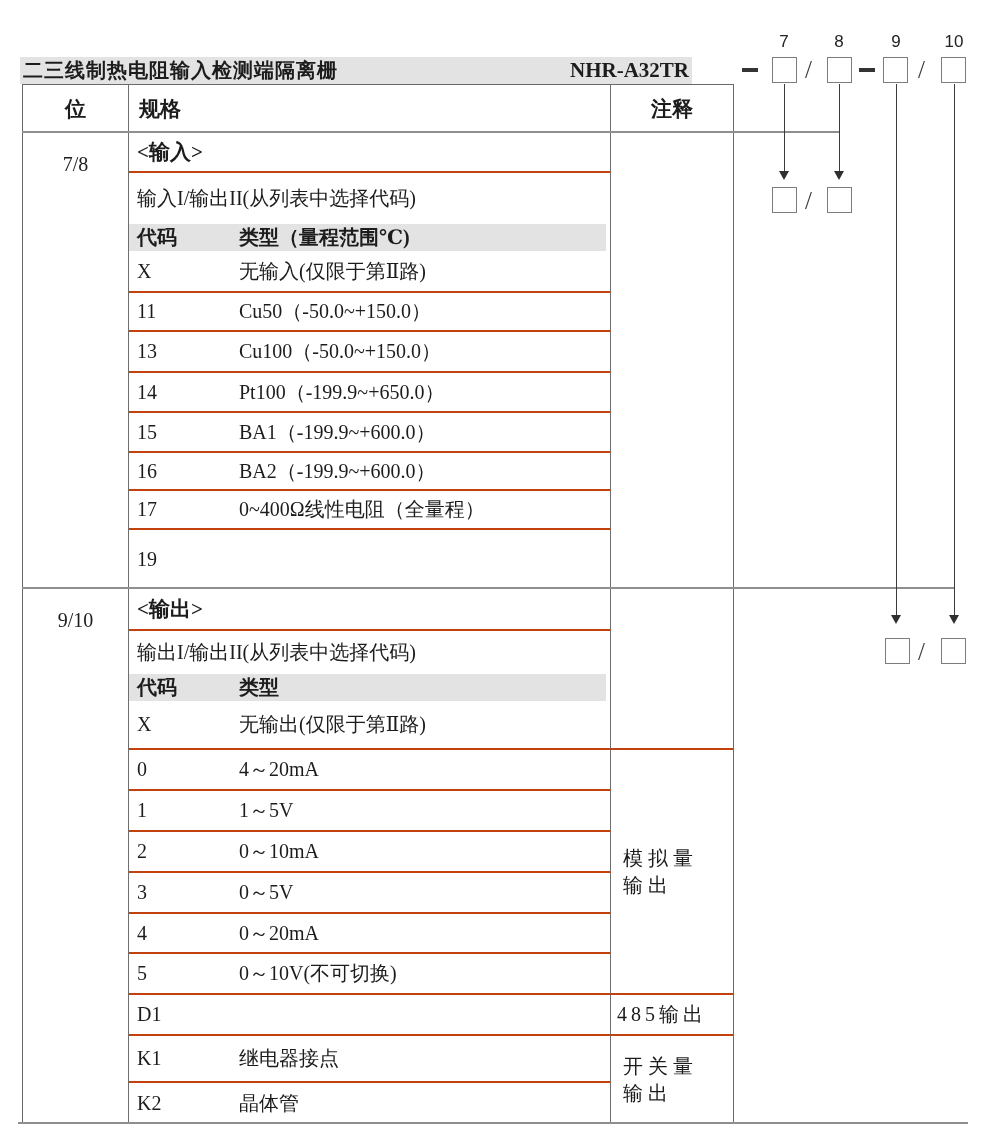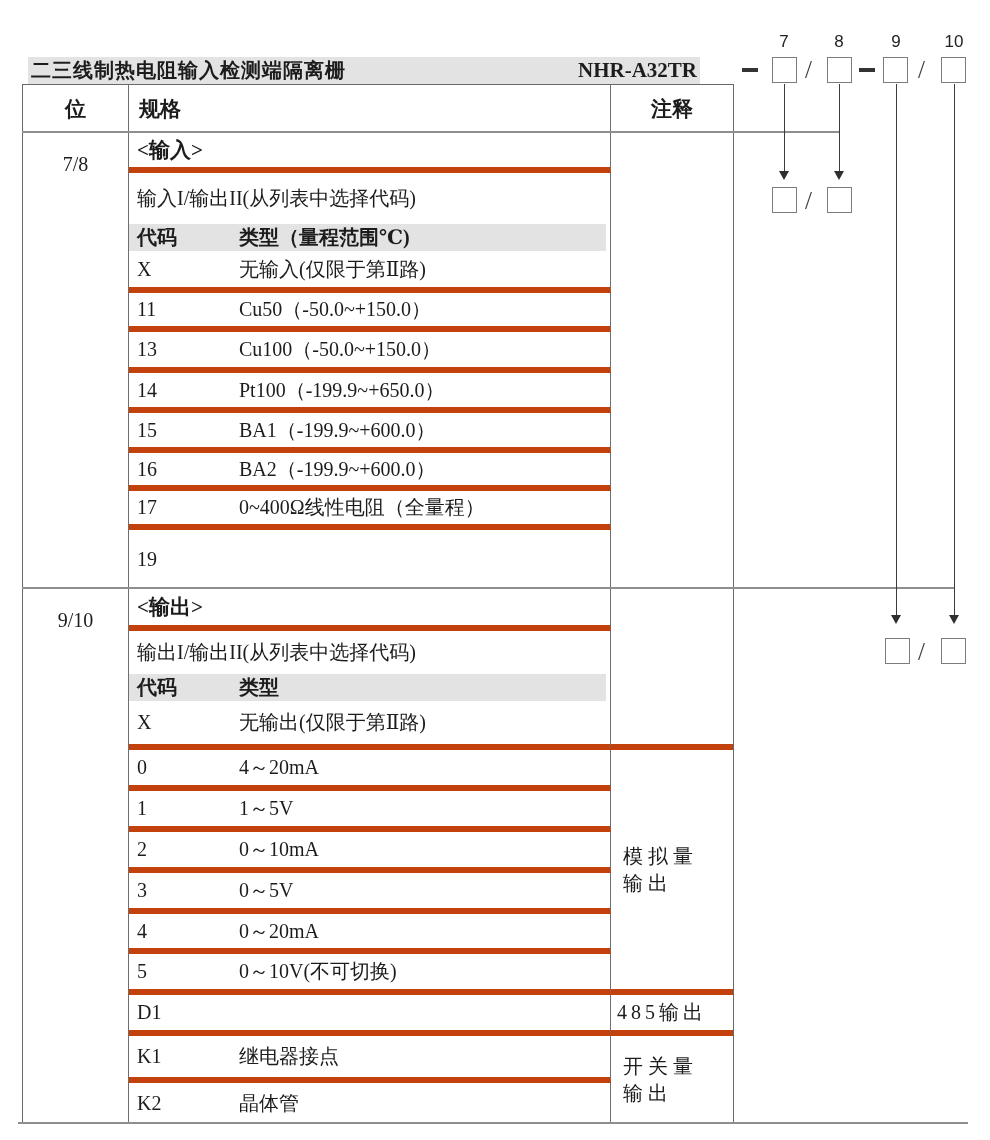--- a/index.html
+++ b/index.html
@@ -2,33 +2,33 @@
 <html><head>
 <meta charset="utf-8">
 <style>
   html,body{margin:0;padding:0;background:#ffffff;}
   #page{position:relative;width:990px;height:1140px;background:#ffffff;overflow:hidden;
         font-family:"Liberation Serif","DejaVu Serif",serif;color:#1c1c1c;}
 
   
   .titlebar{position:absolute;left:20px;top:57px;width:672px;height:27px;background:#e3e3e3;
             display:flex;align-items:center;justify-content:space-between;
-            padding:0 3px;box-sizing:border-box;margin-left:8px;}
+            padding:0 3px;box-sizing:border-box;}
   .title{font-weight:bold;font-size:20px;letter-spacing:1px;white-space:nowrap;}
   .model{font-weight:bold;font-size:21px;white-space:nowrap;text-align:center;}
 
   
   .tbl{position:absolute;left:22px;top:84px;width:712px;height:1039px;box-sizing:border-box;
        display:grid;
        grid-template-columns:106px 482px 122px;
        grid-template-rows:48px 40px 50px 28px 42px 39px 41px 40px 40px 38px 39px 59px
                           42px 42px 28px 49px 41px 41px 41px 41px 40px 41px 41px 47px 40px;
        border:1px solid #696969;border-bottom:none;}
   .c{display:flex;align-items:center;box-sizing:border-box;font-size:20px;overflow:hidden;}
-  .bb{border-bottom:6px solid #c2410c;}
+  .bb{border-bottom:2px solid #c2410c;}
   .br{border-right:1px solid #6e6e6e;}
   .hdr{font-weight:bold;font-size:21px;}
   .center{justify-content:center;}
   .posv{grid-column:1;justify-content:center;align-items:flex-start;padding-top:20px;}
   .spec{grid-column:2;padding-left:8px;}
   .note{grid-column:3;}
   .code{width:102px;flex:none;}
   .heading{font-weight:bold;font-size:21px;}
   .gwrap{grid-column:2;padding:0;align-items:flex-end;}
   .gbar{flex:1;margin-right:4px;background:#e3e3e3;display:flex;align-items:center;

